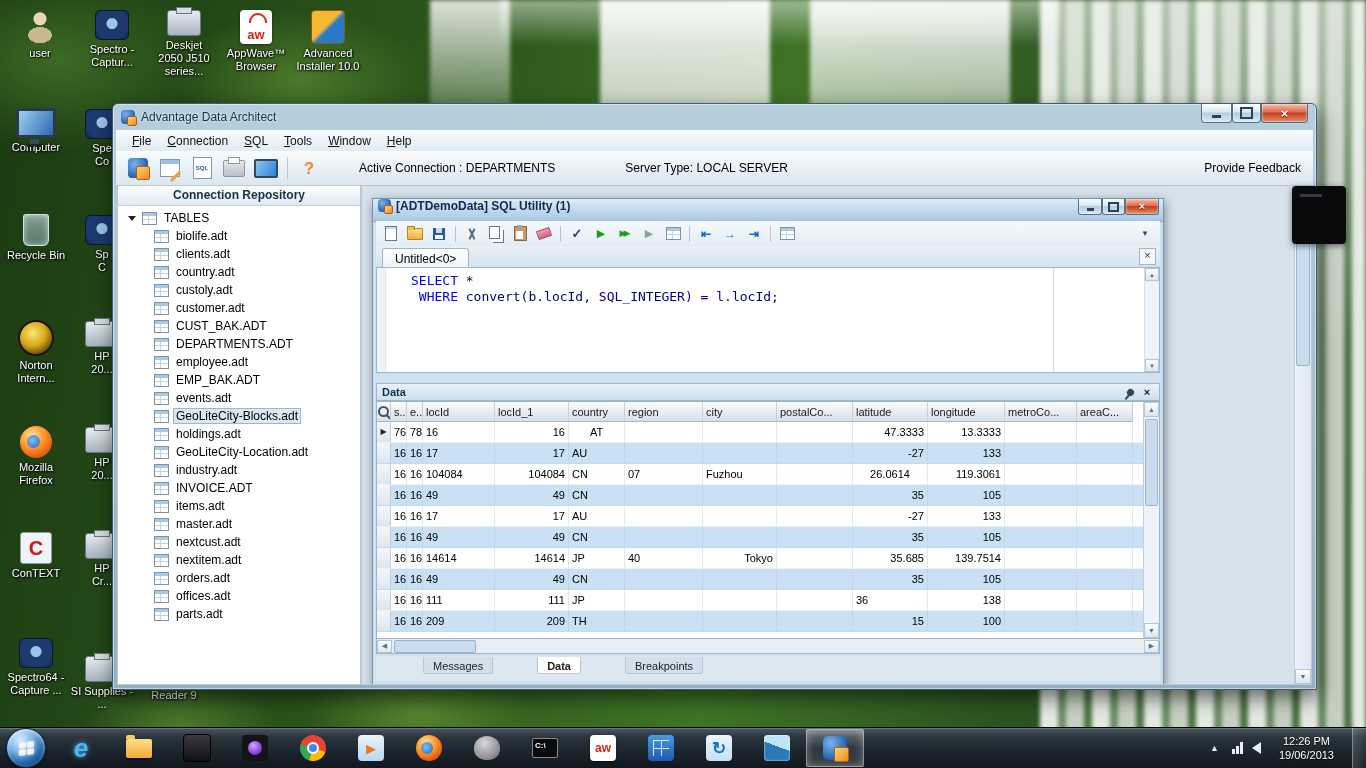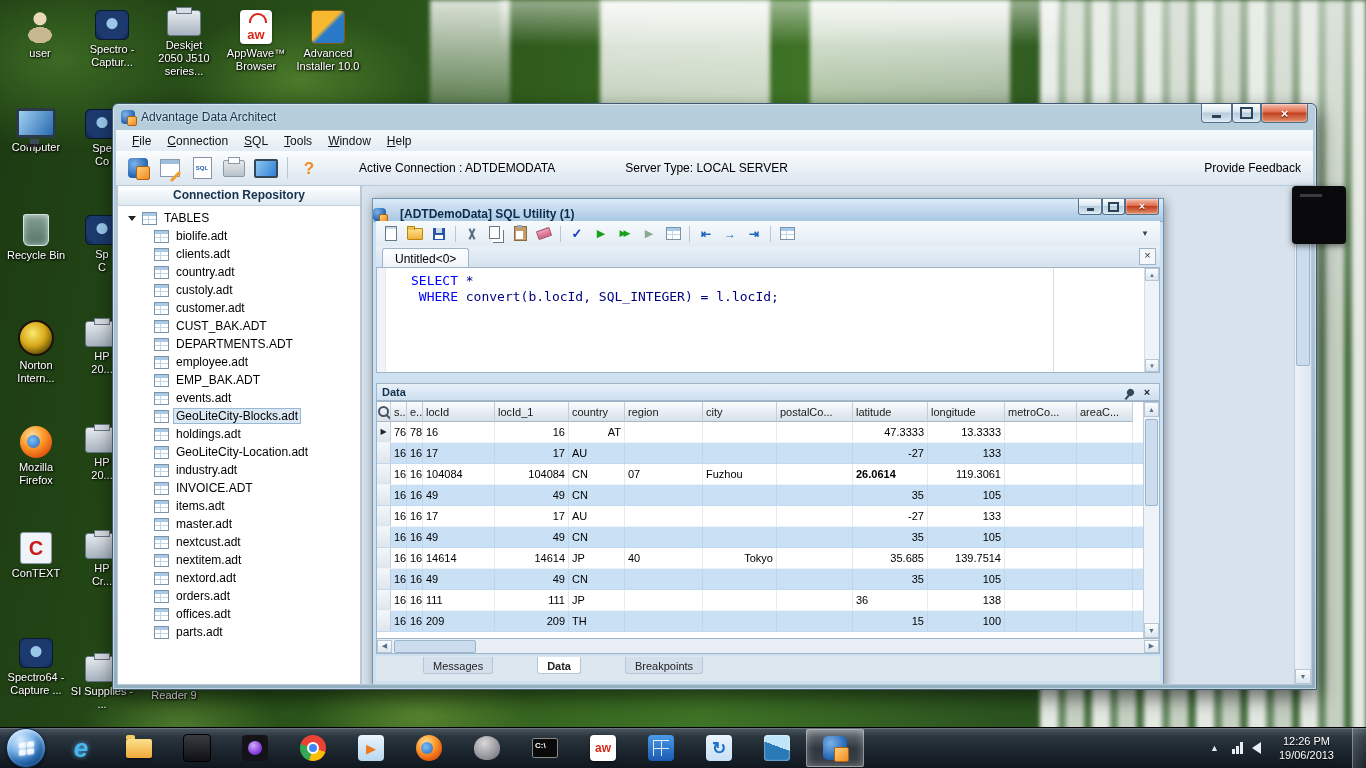--- a/index.html
+++ b/index.html
@@ -122,21 +122,21 @@
   #mdi{position:absolute;left:248px;right:4px;top:81px;bottom:4px;background:#d7e2ec;border:1px solid #b9c8d6;overflow:hidden;}
   #mdi-scroll{position:absolute;right:0;top:0;bottom:0;width:16px;background:linear-gradient(90deg,#eef3f9,#dde7f0);border-left:1px solid #c2cfdb;}
   .sarr{display:flex;align-items:center;justify-content:center;font-size:7px;color:#56708a;width:100%;height:15px;
     background:linear-gradient(#fbfdfe,#dbe6ef);border:1px solid #b6c6d6;box-sizing:border-box;}
   #mdi-scroll .sarr.bottom{position:absolute;bottom:0;}
   .vthumb{position:absolute;left:1px;right:1px;top:18px;height:160px;background:#cadcee;border:1px solid #9ab4cc;border-radius:2px;}
 
   
   #sql-window{position:absolute;left:10px;top:12px;width:790px;height:488px;background:#cfe0ef;
     border:1px solid #6f94b5;box-shadow:1px 3px 10px rgba(0,0,0,.4);}
-  .sql-titlebar{position:absolute;left:0;top:0;right:0;height:22px;display:flex;align-items:flex-end;gap:14px;
+  .sql-titlebar{position:absolute;left:0;top:0;right:0;height:22px;display:flex;align-items:flex-start;gap:5px;padding-left:5px;
     background:linear-gradient(#dcebf8,#a9c7e3);border-bottom:1px solid #8fb0cc;}
   .swtitle{font-size:12px;font-weight:bold;color:#0d2c4c;}
   .sql-toolbar{position:absolute;left:3px;right:3px;top:22px;height:25px;display:flex;align-items:center;gap:2px;padding:0 4px;
     background:linear-gradient(#f6fafd,#e3ecf4);border-bottom:1px solid #c6d3e0;}
   .sbtn{width:22px;height:20px;display:flex;align-items:center;justify-content:center;border-radius:2px;flex:none;}
   .sbtn.right{margin-left:auto;}
   .ssep{width:1px;height:16px;background:#b9c6d4;margin:0 3px;flex:none;}
   .sk-page{width:10px;height:13px;background:#fff;border:1px solid #667788;box-shadow:inset 0 2px 0 #cddcea;}
   .sk-folder{width:14px;height:10px;border-radius:1px;background:linear-gradient(#ffe08a,#f0b040);border:1px solid #b8860b;position:relative;}
   .sk-folder::before{content:"";position:absolute;top:-3px;left:-1px;width:6px;height:3px;background:#f0c050;border:1px solid #b8860b;border-bottom:none;}
@@ -391,21 +391,21 @@
     <div class="tbtn">
         <span class="i-export"></span>
       </div>
     <div class="tbtn">
         <span class="i-remote"></span>
       </div>
     <div class="tsep"></div>
     <div class="tbtn">
         <span class="i-help">?</span>
       </div>
-    <span class="tb-text">Active Connection : ADTDEMODATA</span>
+    <span class="tb-text">Active Connection : DEPARTMENTS</span>
     <span class="tb-text server">Server Type: LOCAL SERVER</span>
     <span class="tb-feedback">Provide Feedback</span>
   </div>
 
   <div id="left-panel">
     <div class="panel-title">Connection Repository</div>
     <div id="tree">
         <div class="tree-row root">
           <span class="exp"></span>
           <span class="tbl13"></span>
@@ -479,24 +479,20 @@
           <span class="tbl13"></span>
           <span class="tree-label">master.adt</span>
         </div>
         <div class="tree-row">
           <span class="tbl13"></span>
           <span class="tree-label">nextcust.adt</span>
         </div>
         <div class="tree-row">
           <span class="tbl13"></span>
           <span class="tree-label">nextitem.adt</span>
-        </div>
-        <div class="tree-row">
-          <span class="tbl13"></span>
-          <span class="tree-label">nextord.adt</span>
         </div>
         <div class="tree-row">
           <span class="tbl13"></span>
           <span class="tree-label">orders.adt</span>
         </div>
         <div class="tree-row">
           <span class="tbl13"></span>
           <span class="tree-label">offices.adt</span>
         </div>
         <div class="tree-row">
@@ -626,21 +622,21 @@
           </div>
         <div id="grid-body">
             <div class="g-row">
               <div class="g-sel">
                 <span class="marker">▶</span>
               </div>
               <div class="g-cell" style="width: 16px; text-align: left;">76</div>
               <div class="g-cell" style="width: 16px; text-align: left;">78</div>
               <div class="g-cell" style="width: 72px; text-align: left;">16</div>
               <div class="g-cell" style="width: 74px; text-align: right;">16</div>
-              <div class="g-cell" style="width: 56px; text-align: right;">AT</div>
+              <div class="g-cell" style="width: 56px; text-align: center;">AT</div>
               <div class="g-cell" style="width: 78px; text-align: left;"></div>
               <div class="g-cell" style="width: 74px; text-align: left;"></div>
               <div class="g-cell" style="width: 76px; text-align: left;"></div>
               <div class="g-cell" style="width: 75px; text-align: right;">47.3333</div>
               <div class="g-cell" style="width: 77px; text-align: right;">13.3333</div>
               <div class="g-cell" style="width: 72px; text-align: left;"></div>
               <div class="g-cell" style="width: 56px; text-align: left;"></div>
             </div>
             <div class="g-row alt">
               <div class="g-sel"></div>
@@ -660,21 +656,21 @@
             <div class="g-row">
               <div class="g-sel"></div>
               <div class="g-cell" style="width: 16px; text-align: left;">16</div>
               <div class="g-cell" style="width: 16px; text-align: left;">16</div>
               <div class="g-cell" style="width: 72px; text-align: left;">104084</div>
               <div class="g-cell" style="width: 74px; text-align: right;">104084</div>
               <div class="g-cell" style="width: 56px; text-align: left;">CN</div>
               <div class="g-cell" style="width: 78px; text-align: left;">07</div>
               <div class="g-cell" style="width: 74px; text-align: left;">Fuzhou</div>
               <div class="g-cell" style="width: 76px; text-align: left;"></div>
-              <div class="g-cell" style="width: 75px; text-align: left; font-weight: bold;">26.0614</div>
+              <div class="g-cell" style="width: 75px; text-align: center;">26.0614</div>
               <div class="g-cell" style="width: 77px; text-align: right;">119.3061</div>
               <div class="g-cell" style="width: 72px; text-align: left;"></div>
               <div class="g-cell" style="width: 56px; text-align: left;"></div>
             </div>
             <div class="g-row alt">
               <div class="g-sel"></div>
               <div class="g-cell" style="width: 16px; text-align: left;">16</div>
               <div class="g-cell" style="width: 16px; text-align: left;">16</div>
               <div class="g-cell" style="width: 72px; text-align: left;">49</div>
               <div class="g-cell" style="width: 74px; text-align: right;">49</div>

